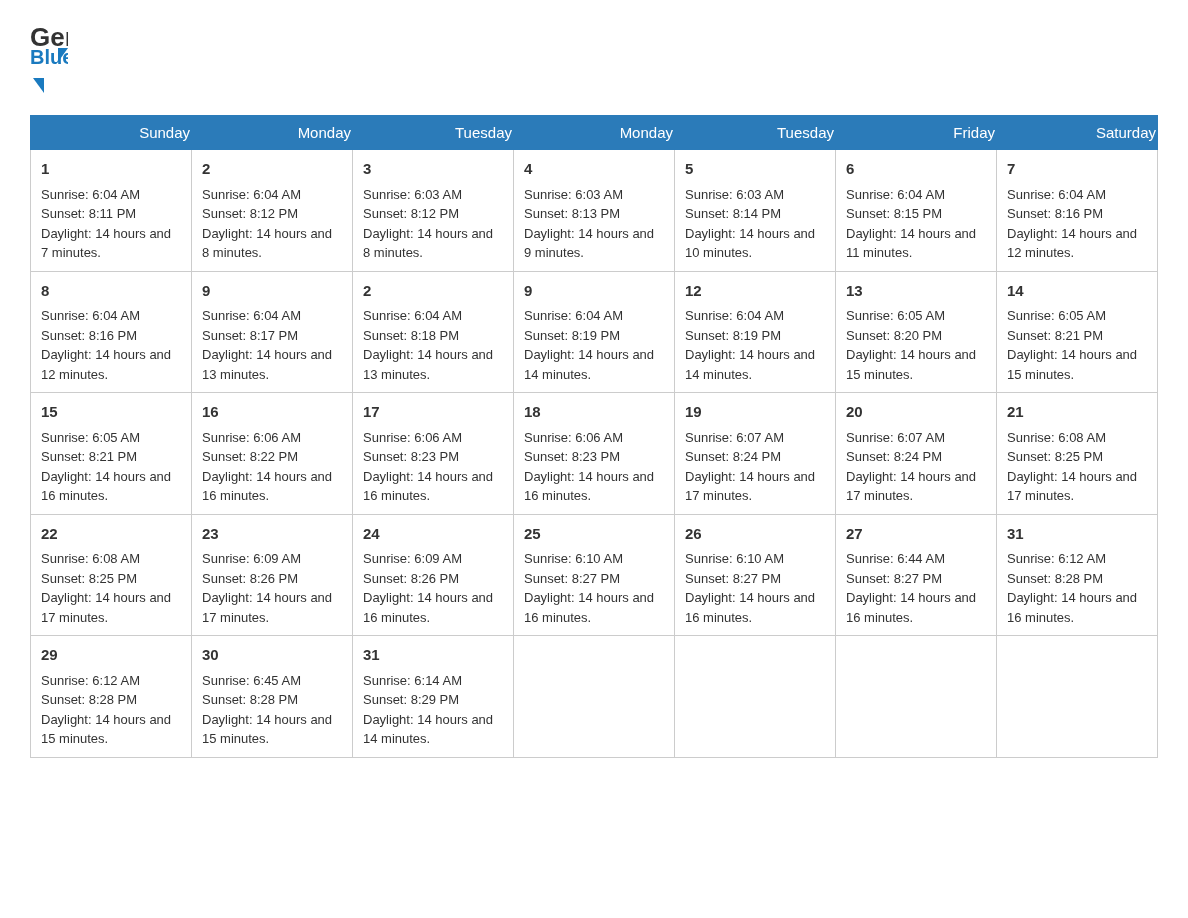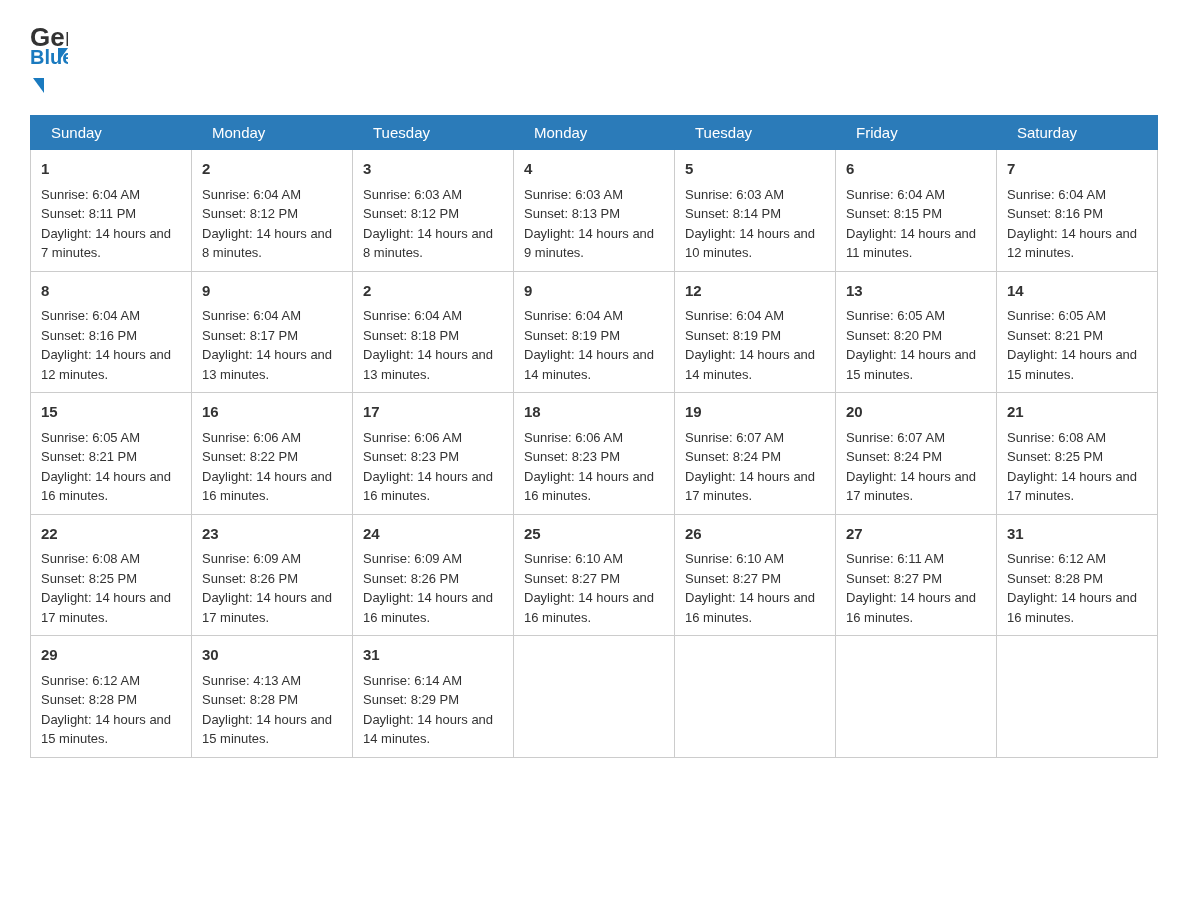--- a/index.html
+++ b/index.html
@@ -39,22 +39,22 @@
     .calendar {
       width: 100%;
       border-collapse: collapse;
       border: 1px solid #aaa;
     }
     .calendar th {
       background: #2b7bb9;
       color: #fff;
       font-size: 15px;
       font-weight: normal;
-      padding: 8px 20px;
-      text-align: left;
+      padding: 8px 1px;
+      text-align: right;
       border: 1px solid #2b7bb9;
     }
     .calendar td {
       width: 14.28%;
       vertical-align: top;
       padding: 8px 10px;
       border: 1px solid #ccc;
       font-size: 13px;
       line-height: 1.5;
       min-height: 90px;
@@ -273,41 +273,41 @@
           <div>Daylight: 14 hours and 16 minutes.</div>
         </td>
         <td>
           <span class="day-number">26</span>
           <div>Sunrise: 6:10 AM</div>
           <div>Sunset: 8:27 PM</div>
           <div>Daylight: 14 hours and 16 minutes.</div>
         </td>
         <td>
           <span class="day-number">27</span>
-          <div>Sunrise: 6:11 AM</div>
+          <div>Sunrise: 6:44 AM</div>
           <div>Sunset: 8:27 PM</div>
           <div>Daylight: 14 hours and 16 minutes.</div>
         </td>
         <td>
           <span class="day-number">31</span>
           <div>Sunrise: 6:12 AM</div>
           <div>Sunset: 8:28 PM</div>
           <div>Daylight: 14 hours and 16 minutes.</div>
         </td>
       </tr>
       <tr>
         <td>
           <span class="day-number">29</span>
           <div>Sunrise: 6:12 AM</div>
           <div>Sunset: 8:28 PM</div>
           <div>Daylight: 14 hours and 15 minutes.</div>
         </td>
         <td>
           <span class="day-number">30</span>
-          <div>Sunrise: 4:13 AM</div>
+          <div>Sunrise: 6:45 AM</div>
           <div>Sunset: 8:28 PM</div>
           <div>Daylight: 14 hours and 15 minutes.</div>
         </td>
         <td>
           <span class="day-number">31</span>
           <div>Sunrise: 6:14 AM</div>
           <div>Sunset: 8:29 PM</div>
           <div>Daylight: 14 hours and 14 minutes.</div>
         </td>
         <td></td>

